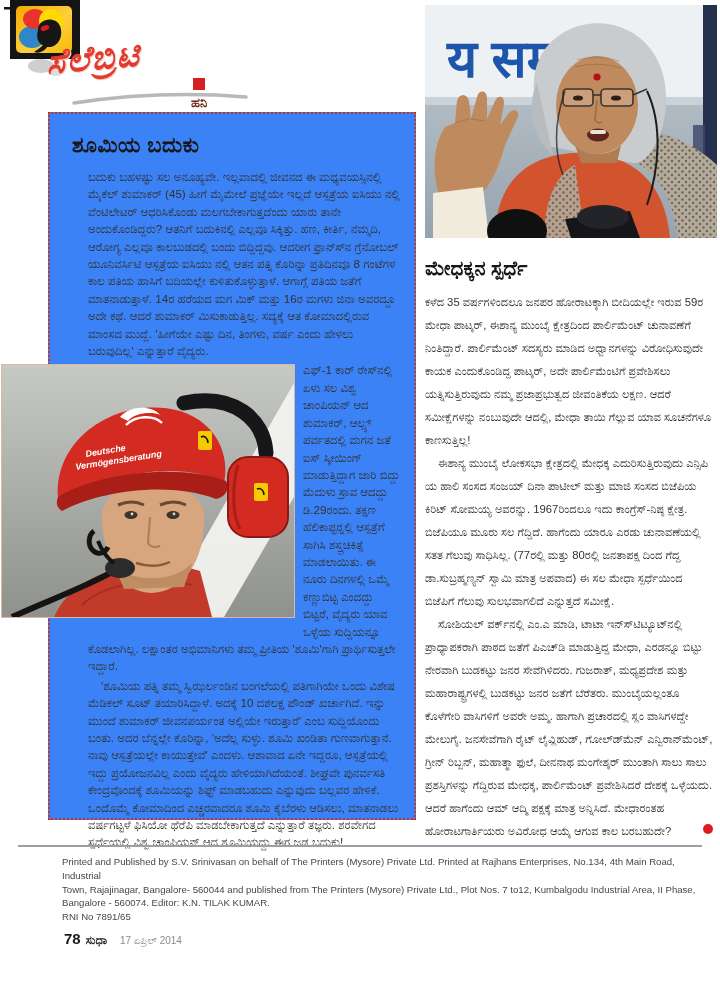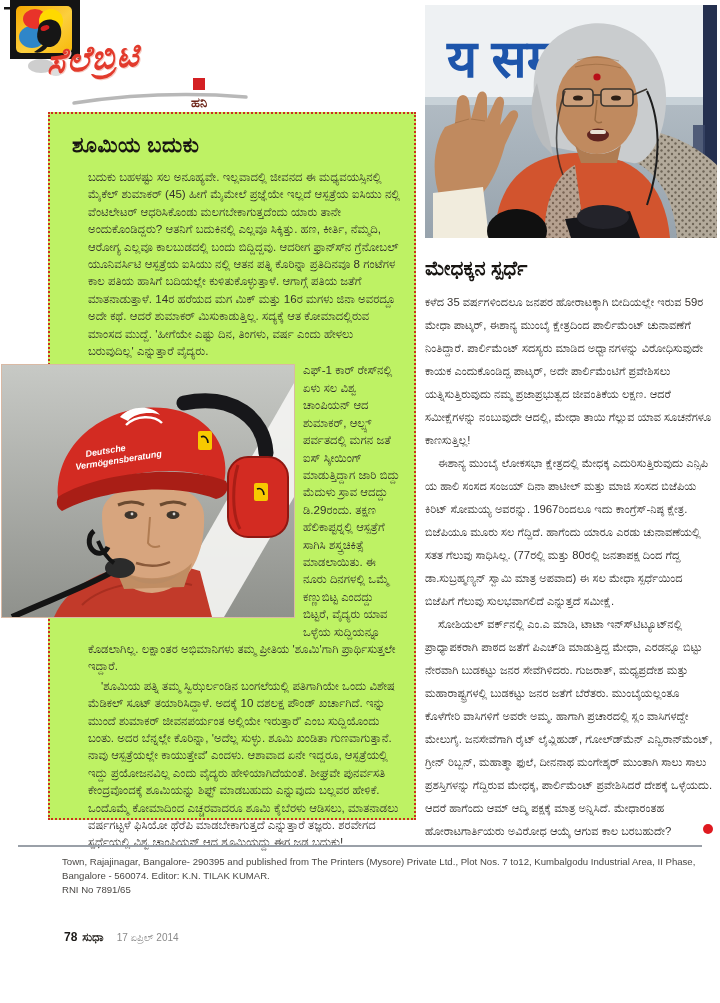--- a/index.html
+++ b/index.html
@@ -12,21 +12,21 @@
         font-family:"Liberation Serif", serif;font-style:italic;font-weight:bold;
         font-size:34px;line-height:36px;color:#e23a2c;transform:rotate(-5deg);
         text-shadow:1px 1px 0 #f6c9c0;letter-spacing:1px;}
   .swoosh{position:absolute;left:70px;top:88px;}
   .column-label{position:absolute;left:191px;top:78px;display:flex;align-items:center;gap:5px;flex-direction:column;}
   .column-label .sq{width:12px;height:12px;background:#d42023;}
   .column-label .txt{font-size:13px;font-weight:bold;color:#6d2317;}
 
   
   .feature-box{position:absolute;left:48px;top:112px;width:368px;height:708px;
-        box-sizing:border-box;background:#bef264;border:2px dotted #cf2d20;
+        box-sizing:border-box;background:#3b82f6;border:2px dotted #cf2d20;
         padding:18px 13px 14px 22px;}
   .feature-box h2{margin:0 0 10px 0;font-size:21px;line-height:26px;color:#181512;
         font-weight:bold;letter-spacing:.5px;}
   .feature-box p{margin:0 0 2px 16px;font-size:11.6px;line-height:17.4px;color:#33302c;
         text-align:left;}
   .feature-box p.indent{text-indent:13px;}
   .schumi-float{float:left;width:292px;height:252px;margin:4px 9px 6px -70px;
         box-shadow:0 0 0 1px #d9b9a4;}
   .schumi-float svg{display:block;}
 
@@ -38,21 +38,21 @@
   .side-article p.indent{text-indent:13px;}
   .end-dot{display:inline-block;width:10px;height:10px;border-radius:50%;
         background:#df1a20;float:right;margin-top:4px;}
 
   
   .rule{position:absolute;left:18px;top:845px;width:684px;height:2px;background:#9aa0a8;}
   .imprint{position:absolute;left:62px;top:855px;width:645px;font-size:9.6px;
         line-height:13.8px;color:#494744;}
   .imprint .serif{font-family:"Liberation Serif", serif;}
   .page-footer{position:absolute;left:64px;top:930px;display:flex;align-items:baseline;gap:5px;}
-  .page-footer .num{font-size:12px;font-weight:bold;color:#1c1a18;}
+  .page-footer .num{font-size:15px;font-weight:bold;color:#1c1a18;}
   .page-footer .mag{font-size:11.5px;font-weight:bold;color:#2a2723;text-align:right;}
   .page-footer .date{font-size:10px;color:#8a8a8a;margin-left:8px;}
 </style>
 </head>
 <body>
 
 <div class="page">
 
   <div class="logo">
     <svg width="96" height="86" viewBox="0 0 96 86">
@@ -212,21 +212,22 @@
 
   <div class="side-article">
     <h2>ಮೇಧಕ್ಕನ ಸ್ಪರ್ಧೆ</h2>
     <p>ಕಳೆದ 35 ವರ್ಷಗಳಿಂದಲೂ ಜನಪರ ಹೋರಾಟಕ್ಕಾಗಿ ಬೀದಿಯಲ್ಲೇ ಇರುವ 59ರ ಮೇಧಾ ಪಾಟ್ಕರ್, ಈಶಾನ್ಯ ಮುಂಬೈ ಕ್ಷೇತ್ರದಿಂದ ಪಾರ್ಲಿಮೆಂಟ್ ಚುನಾವಣೆಗೆ ನಿಂತಿದ್ದಾರೆ. ಪಾರ್ಲಿಮೆಂಟ್ ಸದಸ್ಯರು ಮಾಡಿದ ಅಧ್ವಾನಗಳನ್ನು ವಿರೋಧಿಸುವುದೇ ಕಾಯಕ ಎಂದುಕೊಂಡಿದ್ದ ಪಾಟ್ಕರ್, ಅದೇ ಪಾರ್ಲಿಮೆಂಟಿಗೆ ಪ್ರವೇಶಿಸಲು ಯತ್ನಿಸುತ್ತಿರುವುದು ನಮ್ಮ ಪ್ರಜಾಪ್ರಭುತ್ವದ ಜೀವಂತಿಕೆಯ ಲಕ್ಷಣ. ಆದರೆ ಸಮೀಕ್ಷೆಗಳನ್ನು ನಂಬುವುದೇ ಆದಲ್ಲಿ, ಮೇಧಾ ತಾಯಿ ಗೆಲ್ಲುವ ಯಾವ ಸೂಚನೆಗಳೂ ಕಾಣಸುತ್ತಿಲ್ಲ!</p>
     <p class="indent">ಈಶಾನ್ಯ ಮುಂಬೈ ಲೋಕಸಭಾ ಕ್ಷೇತ್ರದಲ್ಲಿ ಮೇಧಕ್ಕ ಎದುರಿಸುತ್ತಿರುವುದು ಎನ್ಸಿಪಿ ಯ ಹಾಲಿ ಸಂಸದ ಸಂಜಯ್ ದಿನಾ ಪಾಟೀಲ್ ಮತ್ತು ಮಾಜಿ ಸಂಸದ ಬಿಜೆಪಿಯ ಕಿರಿಟ್ ಸೋಮಯ್ಯ ಅವರನ್ನು. 1967ರಿಂದಲೂ ಇದು ಕಾಂಗ್ರೆಸ್-ನಿಷ್ಠ ಕ್ಷೇತ್ರ. ಬಿಜೆಪಿಯೂ ಮೂರು ಸಲ ಗೆದ್ದಿದೆ. ಹಾಗೆಂದು ಯಾರೂ ಎರಡು ಚುನಾವಣೆಯಲ್ಲಿ ಸತತ ಗೆಲುವು ಸಾಧಿಸಿಲ್ಲ. (77ರಲ್ಲಿ ಮತ್ತು 80ರಲ್ಲಿ ಜನತಾಪಕ್ಷ ದಿಂದ ಗೆದ್ದ ಡಾ.ಸುಬ್ರಹ್ಮಣ್ಯನ್ ಸ್ವಾಮಿ ಮಾತ್ರ ಅಪವಾದ) ಈ ಸಲ ಮೇಧಾ ಸ್ಪರ್ಧೆಯಿಂದ ಬಿಜೆಪಿಗೆ ಗೆಲುವು ಸುಲಭವಾಗಲಿದೆ ಎನ್ನುತ್ತದೆ ಸಮೀಕ್ಷೆ.</p>
     <p class="indent"><span>ಸೋಶಿಯಲ್ ವರ್ಕ್‍ನಲ್ಲಿ ಎಂ.ಎ ಮಾಡಿ, ಟಾಟಾ ಇನ್ಸ್‍ಟಿಟ್ಯೂಟ್‍ನಲ್ಲಿ ಪ್ರಾಧ್ಯಾಪಕರಾಗಿ ಪಾಠದ ಜತೆಗೆ ಪಿಎಚ್‍ಡಿ ಮಾಡುತ್ತಿದ್ದ ಮೇಧಾ, ಎರಡನ್ನೂ ಬಿಟ್ಟು ನೇರವಾಗಿ ಬುಡಕಟ್ಟು ಜನರ ಸೇವೆಗಿಳಿದರು. ಗುಜರಾತ್, ಮಧ್ಯಪ್ರದೇಶ ಮತ್ತು ಮಹಾರಾಷ್ಟ್ರಗಳಲ್ಲಿ ಬುಡಕಟ್ಟು ಜನರ ಜತೆಗೆ ಬೆರೆತರು. ಮುಂಬೈಯಲ್ಲಂತೂ ಕೊಳೆಗೇರಿ ವಾಸಿಗಳಿಗೆ ಅವರೇ ಅಮ್ಮ. ಹಾಗಾಗಿ ಪ್ರಚಾರದಲ್ಲಿ ಸ್ಲಂ ವಾಸಿಗಳದ್ದೇ ಮೇಲುಗೈ. ಜನಸೇವೆಗಾಗಿ ರೈಟ್ ಲೈವ್ಲಿಹುಡ್, ಗೋಲ್ಡ್‍ಮೆನ್ ಎನ್ವಿರಾನ್‍ಮೆಂಟ್, ಗ್ರೀನ್ ರಿಬ್ಬನ್, ಮಹಾತ್ಮಾ ಫುಲೆ, ದೀನನಾಥ ಮಂಗೇಶ್ಕರ್ ಮುಂತಾಗಿ ಸಾಲು ಸಾಲು ಪ್ರಶಸ್ತಿಗಳನ್ನು ಗೆದ್ದಿರುವ ಮೇಧಕ್ಕ, ಪಾರ್ಲಿಮೆಂಟ್ ಪ್ರವೇಶಿಸಿದರೆ ದೇಶಕ್ಕೆ ಒಳ್ಳೆಯದು. ಆದರೆ ಹಾಗೆಂದು ಆಮ್ ಆದ್ಮಿ ಪಕ್ಷಕ್ಕೆ ಮಾತ್ರ ಅನ್ನಿಸಿದೆ. ಮೇಧಾರಂತಹ ಹೋರಾಟಗಾರ್ತಿಯರು ಅವಿರೋಧ ಆಯ್ಕೆ ಆಗುವ ಕಾಲ ಬರಬಹುದೇ?</span><span class="end-dot"></span></p>
   </div>
 
   <div class="rule"></div>
   <div class="imprint">
-    <div>Town,   Rajajinagar, Bangalore- 290395 and published from The Printers (Mysore) Private Ltd., Plot Nos. 7 to12, Kumbalgodu Industrial Area, II Phase,</div>
+    <div>Printed and Published by S.V. Srinivasan on behalf of The Printers (Mysore) Private Ltd. Printed at Rajhans Enterprises, No.134, 4th Main Road, Industrial</div>
+    <div>Town,   Rajajinagar, Bangalore- 560044 and published from The Printers (Mysore) Private Ltd., Plot Nos. 7 to12, Kumbalgodu Industrial Area, II Phase,</div>
     <div>Bangalore - 560074. Editor: K.N. TILAK KUMAR.</div>
     <div>RNI No 7891/65</div>
   </div>
 
   <div class="page-footer">
     <span class="num">78</span>
     <span class="mag">ಸುಧಾ</span>
     <span class="date">17 ಏಪ್ರಿಲ್ 2014</span>
   </div>
 

